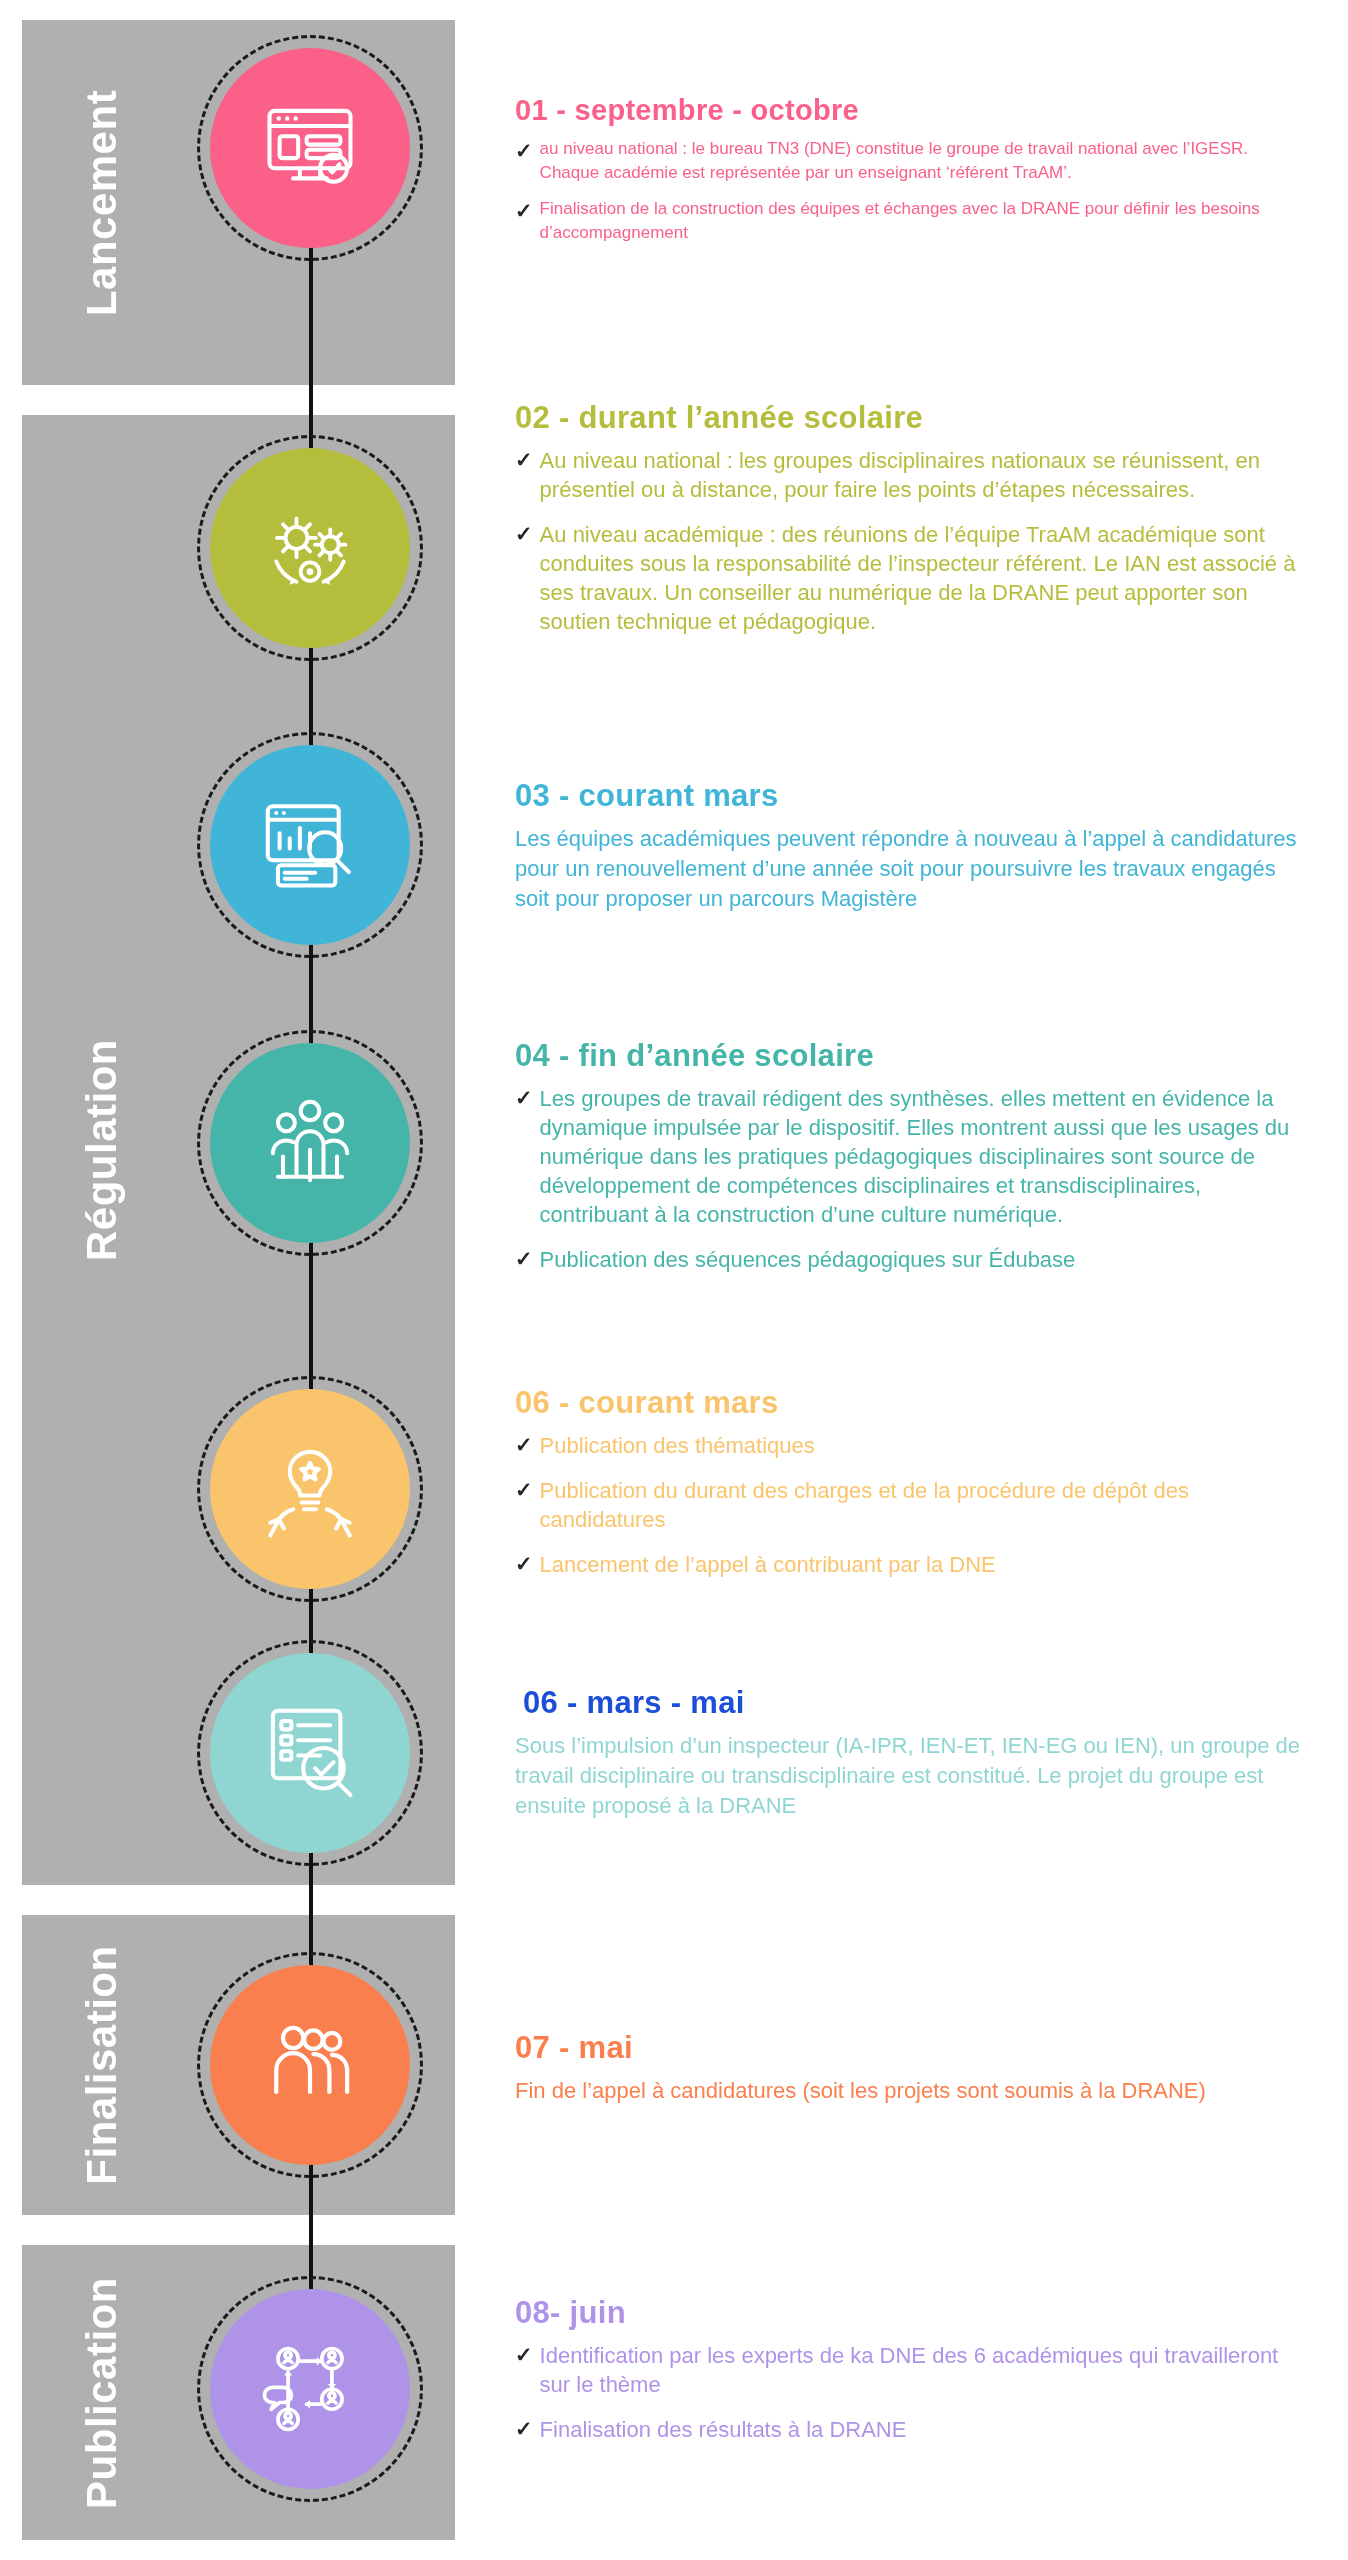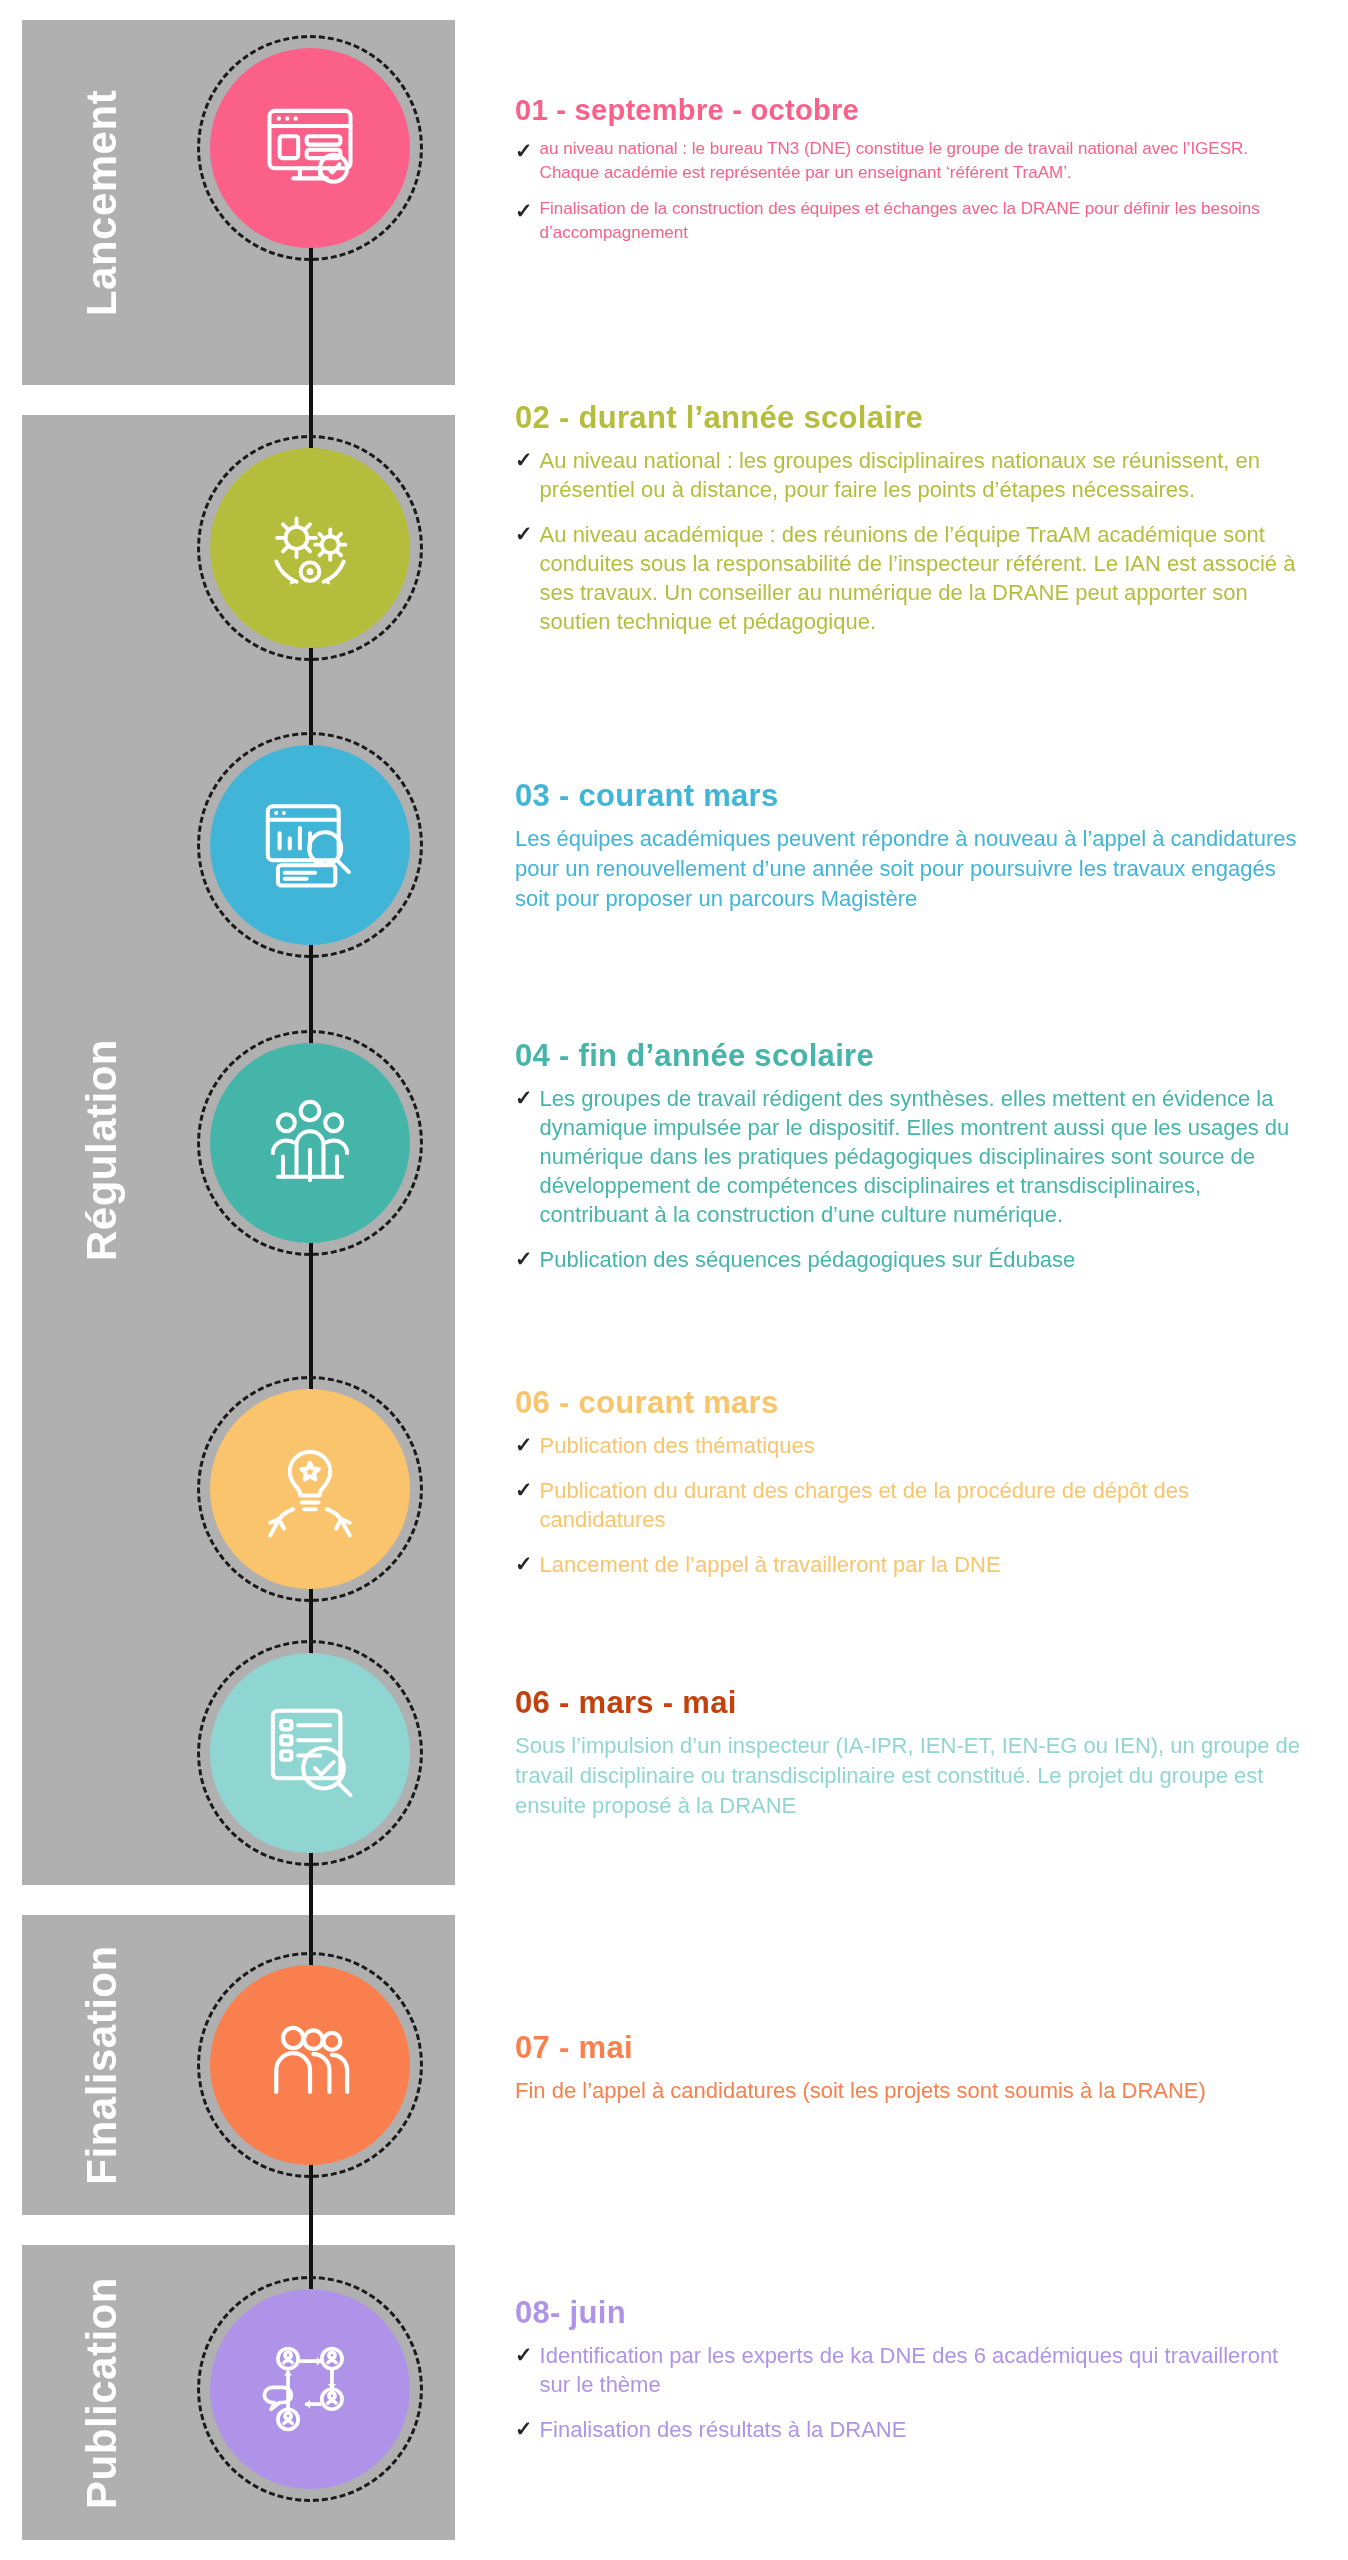--- a/index.html
+++ b/index.html
@@ -212,42 +212,42 @@
       <div class="bullet">
         <span class="chk" style="color: rgb(38, 38, 38);">✓</span>
         <span class="txt" style="color: rgb(249, 196, 107);">Publication des thématiques</span>
       </div>
       <div class="bullet">
         <span class="chk" style="color: rgb(38, 38, 38);">✓</span>
         <span class="txt" style="color: rgb(249, 196, 107);">Publication du durant des charges et de la procédure de dépôt des candidatures</span>
       </div>
       <div class="bullet">
         <span class="chk" style="color: rgb(38, 38, 38);">✓</span>
-        <span class="txt" style="color: rgb(249, 196, 107);">Lancement de l’appel à travailleront par la DNE</span>
+        <span class="txt" style="color: rgb(249, 196, 107);">Lancement de l’appel à contribuant par la DNE</span>
       </div>
     </div>
     <div class="node" style="top: 1653px;">
       <div class="dashed"></div>
       <div class="disc" style="background: rgb(143, 214, 210);">
     <svg viewBox="0 0 64 64" fill="none" stroke="#fff" stroke-width="2.4" stroke-linecap="round" stroke-linejoin="round">
       <rect x="10" y="7" width="40" height="40" rx="3"></rect>
       <rect x="15" y="13" width="6" height="5" rx="1.2"></rect>
       <rect x="15" y="22" width="6" height="5" rx="1.2"></rect>
       <rect x="15" y="31" width="6" height="5" rx="1.2"></rect>
       <line x1="25" y1="15.5" x2="44" y2="15.5"></line>
       <line x1="25" y1="24.5" x2="44" y2="24.5"></line>
       <line x1="25" y1="33.5" x2="38" y2="33.5"></line>
       <circle cx="40" cy="41" r="12" fill="none"></circle>
       <path d="M35 41l3.6 3.8L46 37.4"></path>
       <line x1="49" y1="50" x2="56" y2="57"></line>
     </svg>
       </div>
     </div>
     <div class="content lg" style="top: 1685px;">
-      <div class="step-title" style="color: #c2410c;">06 - mars - mai</div>
+      <div class="step-title" style="color: #1d4ed8; margin-left: 8px;">06 - mars - mai</div>
       <div class="para" style="color: rgb(143, 214, 210);">Sous l’impulsion d’un inspecteur (IA-IPR, IEN-ET, IEN-EG ou IEN), un groupe de travail disciplinaire ou transdisciplinaire est constitué. Le projet du groupe est ensuite proposé à la DRANE</div>
     </div>
     <div class="node" style="top: 1965px;">
       <div class="dashed"></div>
       <div class="disc" style="background: rgb(249, 128, 78);">
     <svg viewBox="0 0 64 64" fill="none" stroke="#fff" stroke-width="2.5" stroke-linecap="round" stroke-linejoin="round">
       <circle cx="22" cy="16" r="6"></circle>
       <path d="M12 48V35c0-5.5 4.5-10 10-10s10 4.5 10 10v13"></path>
       <circle cx="34" cy="17" r="5.5"></circle>
       <path d="M34 25.5c5.2 0 9.5 4.3 9.5 9.5v13"></path>

